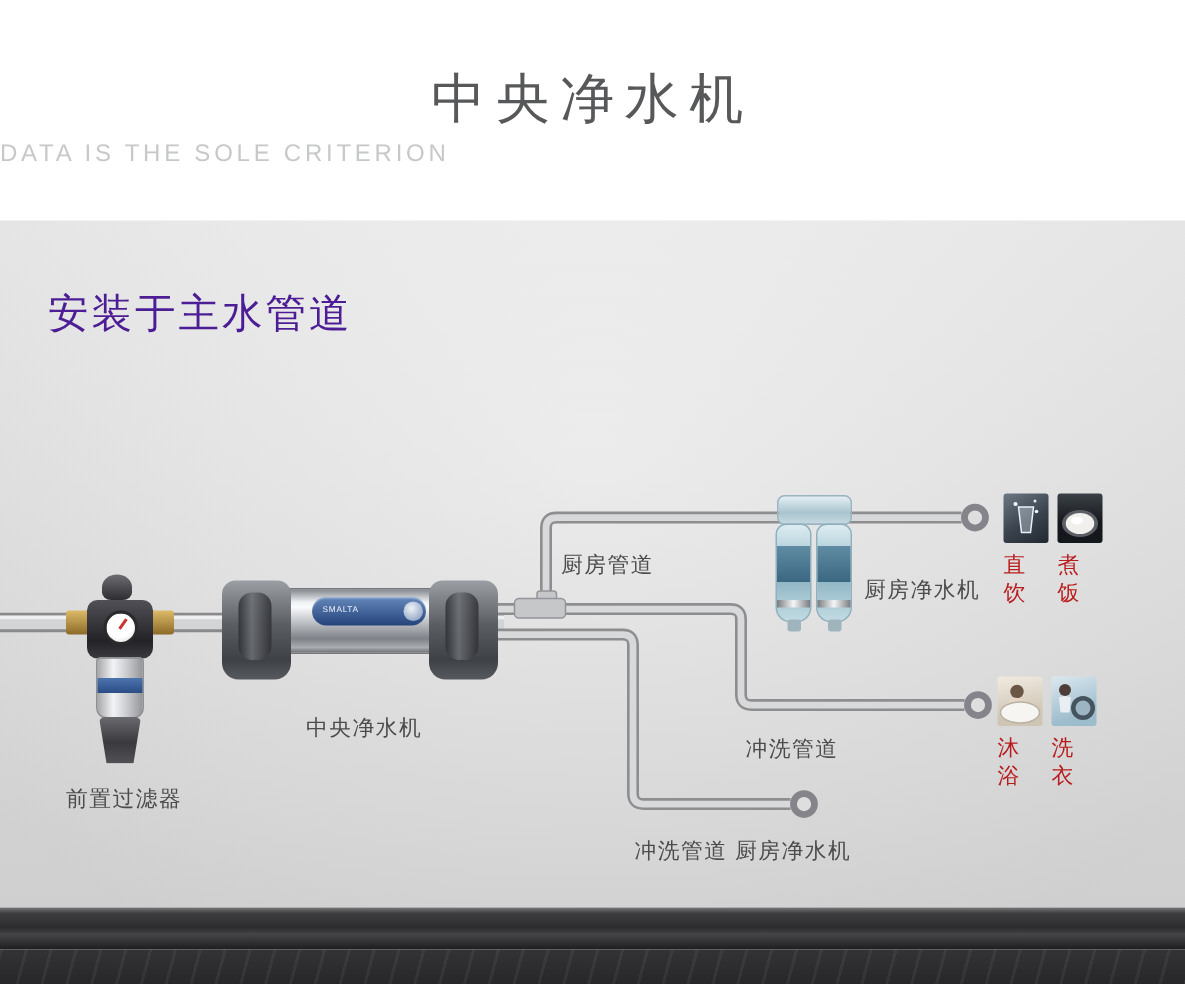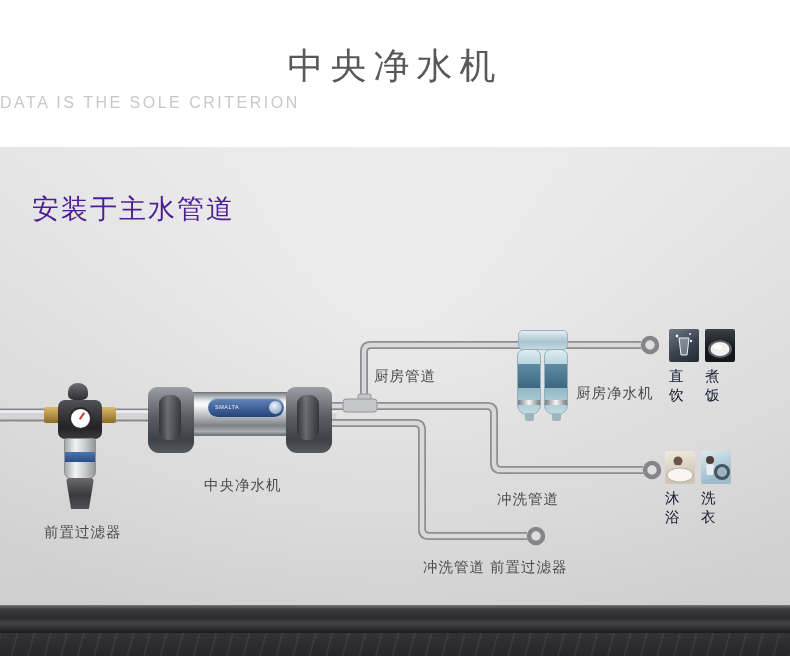--- a/index.html
+++ b/index.html
@@ -85,21 +85,21 @@
   .kp-cart::after { content:""; position:absolute; bottom:-7px; left:7px; width:9px; height:8px;
     background:#9fb4bd; border-radius:2px; }
   .kp-c1 { left:2px; } .kp-c2 { left:29px; }
 
   
   .outlet-group { position:absolute; display:flex; gap:6px; }
   .og-top { left:669px; top:329px; }
   .og-bottom { left:665px; top:451px; }
   .outlet { width:30px; display:flex; flex-direction:column; align-items:center; }
   .photo { width:30px; height:33px; border-radius:2px; position:relative; overflow:hidden; }
-  .outlet .cap { margin-top:5px; font-size:14.5px; color:#0f172a; letter-spacing:1px; }
+  .outlet .cap { margin-top:5px; font-size:14.5px; color:#b91c1c; letter-spacing:1px; }
   .ph-drink { background:linear-gradient(150deg,#6d7884 0%,#3a434d 55%,#222932 100%); }
   .ph-cook  { background:linear-gradient(180deg,#3c4147,#14171b 60%); }
   .ph-wash  { background:linear-gradient(160deg,#dbe9f0,#9dbccc 75%); }
   .ph-bath  { background:linear-gradient(170deg,#f0eae0,#cfc5b4 75%); }
   .photo svg { position:absolute; inset:0; }
 
   
 </style>
 </head>
 <body>
@@ -169,21 +169,21 @@
     </div>
     <div class="kp-cart kp-c2">
       <div class="kp-band"></div>
         <div class="kp-ring"></div>
     </div>
   </div>
   <span class="lbl" style="left:576px; top:372px;">厨房净水机</span>
 
   <span class="lbl" style="left:374px; top:355px;">厨房管道</span>
   <span class="lbl" style="left:497px; top:478px;">冲洗管道</span>
-  <span class="lbl" style="left:423px; top:546px;">冲洗管道 前置过滤器</span>
+  <span class="lbl" style="left:423px; top:546px;">冲洗管道 厨房净水机</span>
 
   <div class="outlet-group og-top">
     <div class="outlet">
       <div class="photo ph-drink">
         <svg viewBox="0 0 30 33">
           <path d="M10 9 L20 9 L18 26 L12 26 Z" fill="rgba(235,245,255,.35)" stroke="#e9f2fa" stroke-width="1"></path>
           <circle cx="8" cy="7" r="1.4" fill="#eef6fd"></circle>
             <circle cx="22" cy="12" r="1.2" fill="#eef6fd"></circle>
           <circle cx="21" cy="5" r="1" fill="#dfeefb"></circle>
         </svg>

